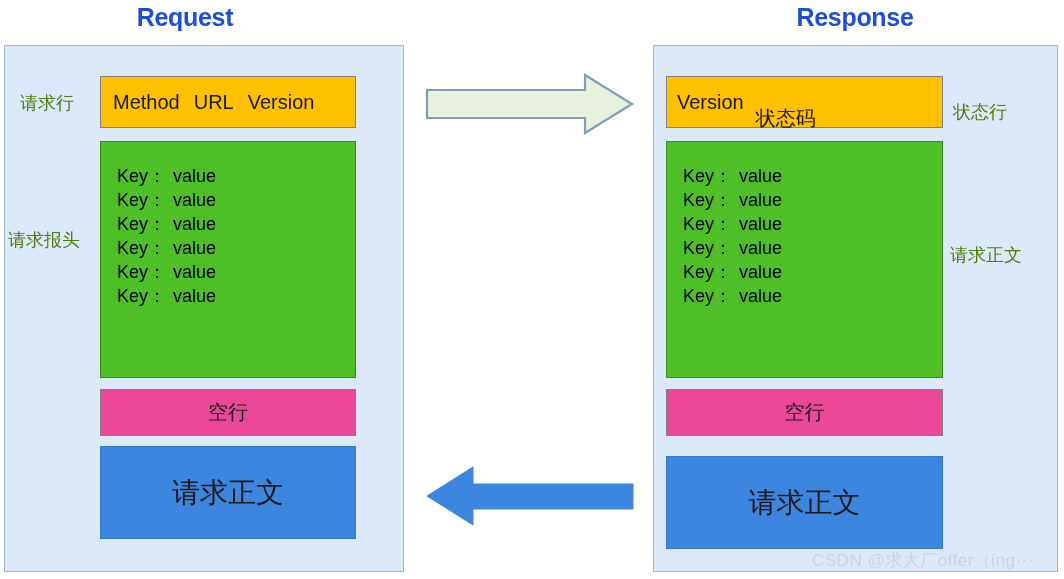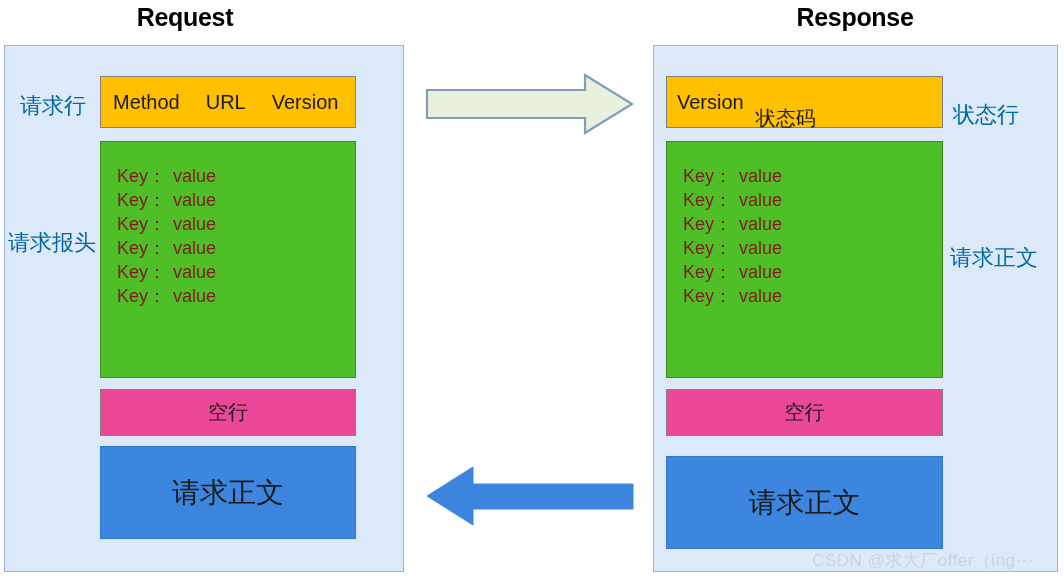--- a/index.html
+++ b/index.html
@@ -13,21 +13,21 @@
     position: relative;
     overflow: hidden;
     font-family: "Liberation Sans", "DejaVu Sans", sans-serif;
   }
 
   
   .diagram-title {
     position: absolute;
     font-size: 25px;
     font-weight: bold;
-    color: #000000;
+    color: #1d4ed8;
     letter-spacing: -0.3px;
     white-space: nowrap;
     text-align: center;
   }
   #title-request { left: 85px; top: 3px; width: 200px; }
   #title-response { left: 755px; top: 3px; width: 200px; }
 
   
   .panel {
     position: absolute;
@@ -85,41 +85,41 @@
   .startline-inner {
     display: flex;
     align-items: center;
     width: 100%;
     padding-left: 12px;
     box-sizing: border-box;
     font-size: 20px;
     color: #1a1a1a;
     white-space: nowrap;
   }
-  .startline-inner span + span { margin-left: 26px; }
+  .startline-inner span + span { margin-left: 14px; }
   #res-startline .startline-inner { padding-left: 10px; }
   #res-startline .startline-inner span + span { margin-left: 12px; margin-top: 32px; }
 
   
   .kv-row {
     display: flex;
     font-size: 18px;
     line-height: 24px;
-    color: #7f1d1d;
+    color: #000000;
     white-space: nowrap;
     align-items: flex-end;
   }
   .kv-key { width: 56px; }
   .kv-val { }
 
   
   .side-label {
     position: absolute;
-    font-size: 22px;
-    color: #0369a1;
+    font-size: 18px;
+    color: #4d7c0f;
     white-space: nowrap;
   }
   #label-request-line    { left: 20px;  top: 91px; }
   #label-request-headers { left: 8px;   top: 228px; }
   #label-response-line   { left: 953px; top: 100px; }
   #label-response-headers{ left: 950px; top: 243px; }
 
   
   .arrow { position: absolute; }
   #arrow-request  { left: 425px; top: 70px;  width: 210px; height: 68px; }

